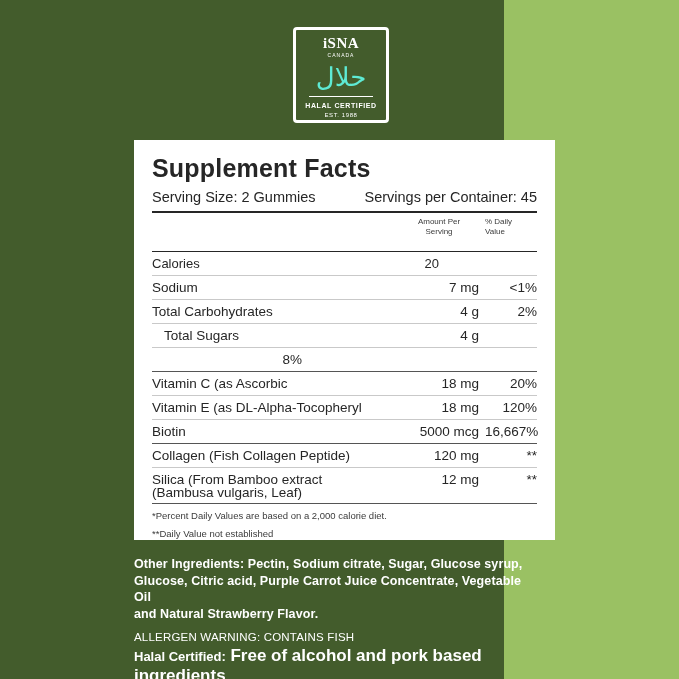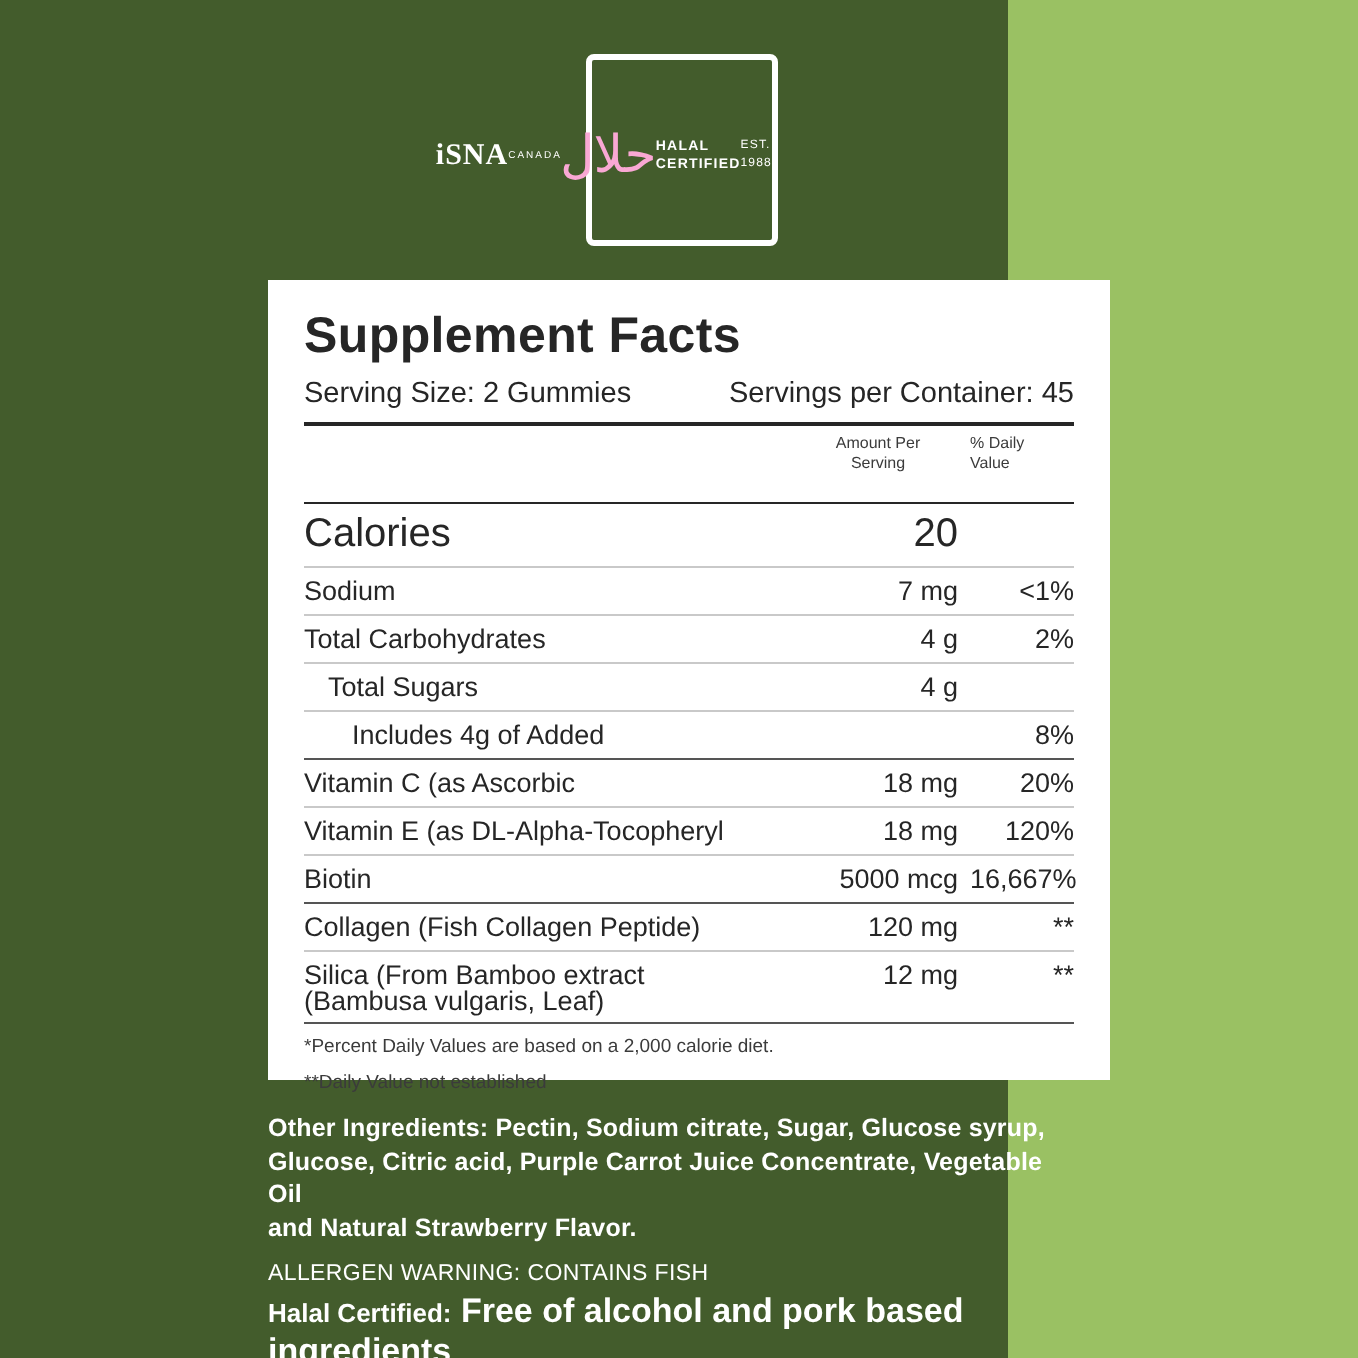--- a/index.html
+++ b/index.html
@@ -32,45 +32,45 @@
   .halal-logo {
     position: absolute;
     left: 293px;
     top: 27px;
     width: 96px;
     height: 96px;
     background: #435c2c;
     border: 3px solid #ffffff;
     border-radius: 4px;
     display: flex;
-    flex-direction: row;
+    flex-direction: column;
     align-items: center;
-    justify-content: flex-end;
+    justify-content: space-between;
     padding-top: 6px;
     box-sizing: border-box;
   }
   .halal-isna {
     color: #ffffff;
     font-size: 15px;
     font-weight: bold;
     letter-spacing: 0.5px;
     line-height: 15px;
     font-family: "Liberation Serif", serif;
   }
   .halal-canada {
     color: #ffffff;
     font-size: 5px;
     letter-spacing: 1px;
     line-height: 7px;
   }
   .halal-arabic {
-    color: #f9a8d4;
+    color: #5eead4;
     font-size: 26px;
     line-height: 32px;
-    font-family: Liberation Mono, monospace;
+    font-family: Liberation Sans, sans-serif;
     margin-top: 1px;
   }
   .halal-divider {
     width: 64px;
     height: 1px;
     background: #ffffff;
     margin: 3px 0 3px 0;
   }
   .halal-certified {
     color: #ffffff;
@@ -151,21 +151,22 @@
   .sf-row .amt {
     width: 92px;
     text-align: right;
     padding-right: 6px;
   }
   .sf-row .dv {
     width: 52px;
     text-align: right;
   }
   .sf-row.calories {
-    font-size: 20px;
+    font-size: 13px;
+    gap: 40px;
   }
   .sf-row.indent1 .name { padding-left: 12px; }
   .sf-row.indent2 .name { padding-left: 24px; }
   .sf-row.two-line .name { line-height: 13px; }
   .sf-footnote {
     font-size: 9.5px;
     color: #3b3b3b;
     margin-top: 5px;
     line-height: 13px;
   }
@@ -247,21 +248,20 @@
       <span class="name">Total Carbohydrates</span>
       <span class="amt">4 g</span>
       <span class="dv">2%</span>
     </div>
     <div class="sf-row indent1">
       <span class="name">Total Sugars</span>
       <span class="amt">4 g</span>
       <span class="dv"></span>
     </div>
     <div class="sf-row indent2 thick">
-      <span class="name">Includes 4g of Added</span>
       <span class="amt"></span>
       <span class="dv">8%</span>
     </div>
     <div class="sf-row">
       <span class="name">Vitamin C (as Ascorbic</span>
       <span class="amt">18 mg</span>
       <span class="dv">20%</span>
     </div>
     <div class="sf-row">
       <span class="name">Vitamin E (as DL-Alpha-Tocopheryl</span>

